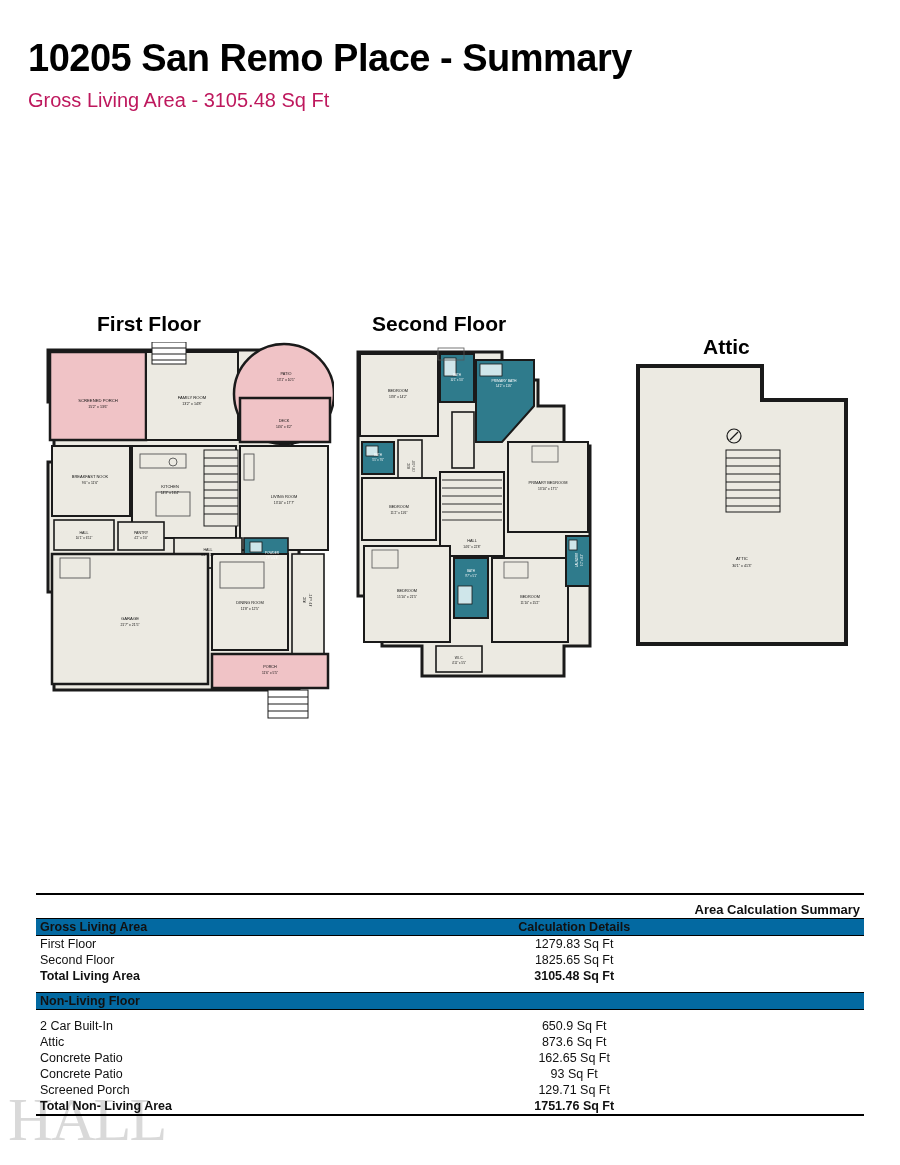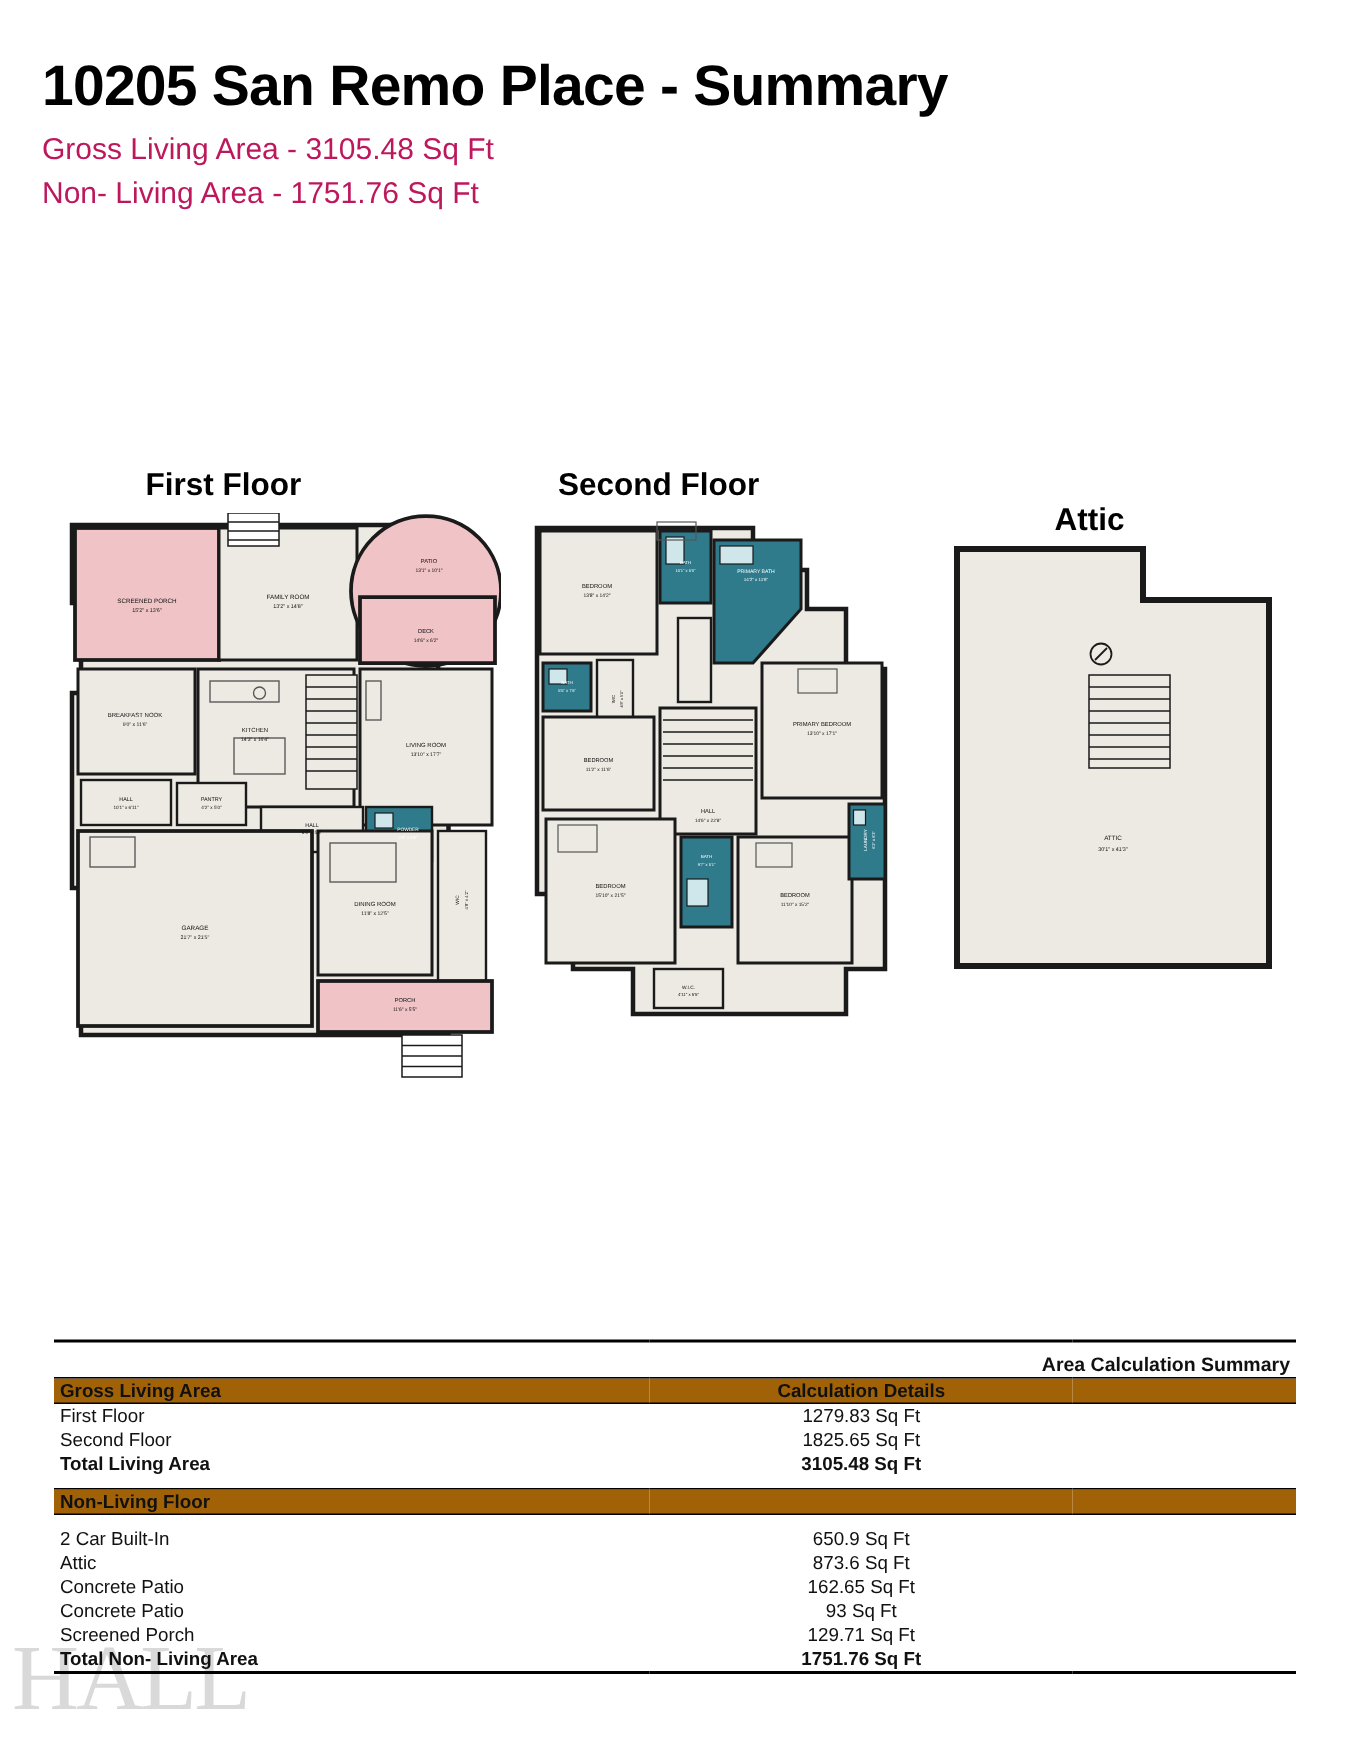--- a/index.html
+++ b/index.html
@@ -103,41 +103,40 @@
     padding: 0;
   }
   .summary-head td {
     text-align: right;
     font-weight: bold;
     font-size: 13px;
     padding-bottom: 3px;
     padding-top: 2px;
   }
   .band td {
-    background: #a16207;
+    background: #0369a1;
     font-weight: bold;
     font-size: 12.5px;
     padding: 2px 4px;
     border-top: 1px solid #000;
     border-bottom: 1px solid #000;
   }
   .band td.right { text-align: center; }
   .row td.label { width: 48%; }
   .row td.value { text-align: center; width: 34%; }
   .row td.pad   { width: 18%; }
   .row.total td { font-weight: bold; }
   .spacer td { height: 6px; padding: 0; }
 </style>
 </head>
 <body>
 
 <div class="header">
   <h1 class="doc-title">10205 San Remo Place - Summary</h1>
   <p class="doc-sub">Gross Living Area - 3105.48 Sq Ft</p>
-  <p class="doc-sub">Non- Living Area - 1751.76 Sq Ft</p>
 </div>
 
 <div class="plans">
 
   <div class="plan-title" id="title-first">First Floor</div>
   <div class="plan-title" id="title-second">Second Floor</div>
   <div class="plan-title" id="title-attic">Attic</div>
 
   <div class="plan" style="left:44px; top:42px;">
     <svg width="290" height="400" viewBox="0 0 290 400">

